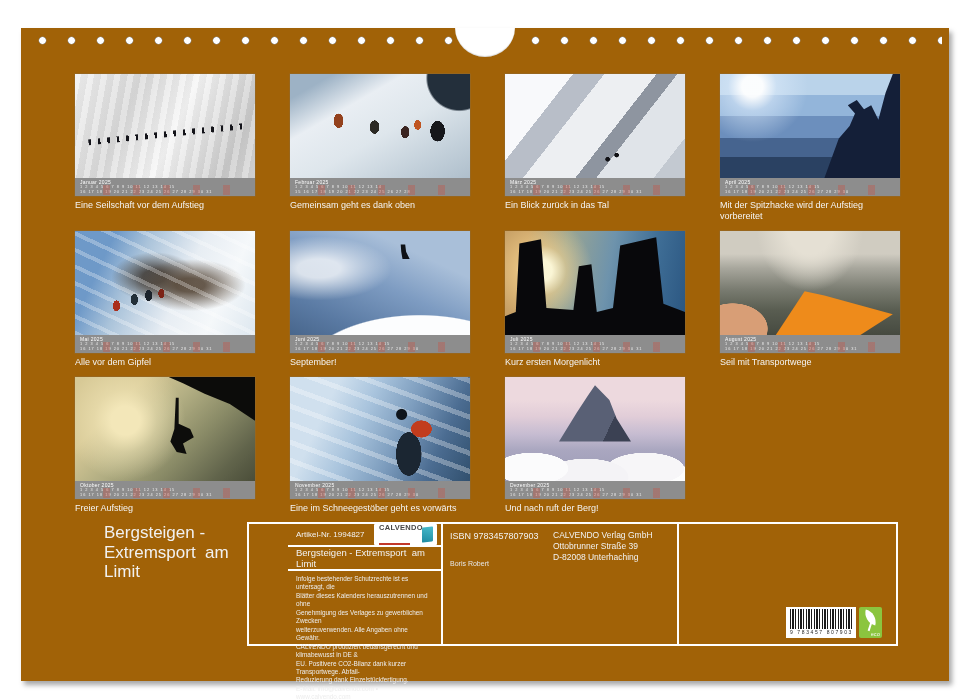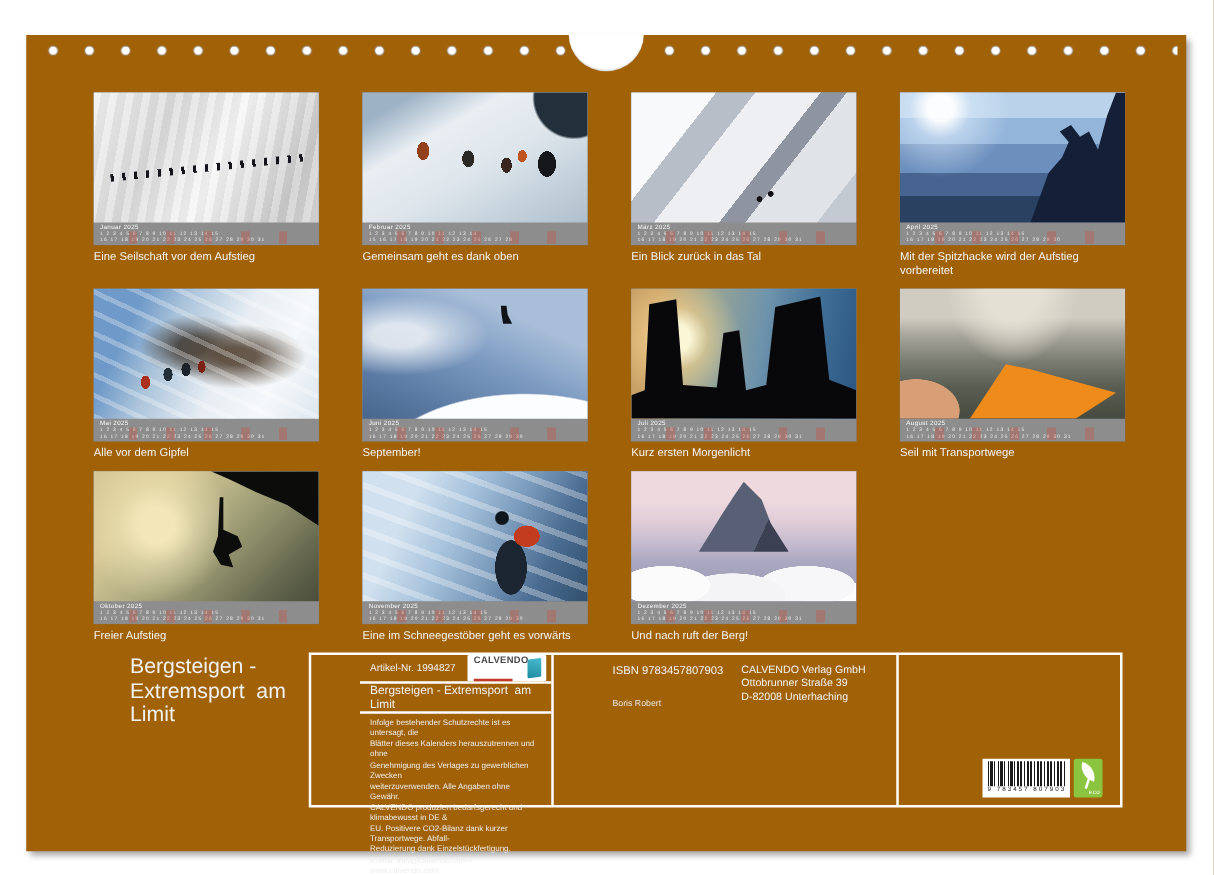--- a/index.html
+++ b/index.html
@@ -124,21 +124,21 @@
   .info-box{position:absolute;left:226px;top:494px;width:651px;height:124px;border:2px solid #ffffff;box-sizing:border-box;display:flex;}
   .col1{width:194px;border-right:2px solid #ffffff;box-sizing:border-box;display:flex;flex-direction:column;padding-left:39px;}
   .row-artikel{height:29px;border-bottom:2px solid #ffffff;display:flex;align-items:center;padding:0 4px 0 8px;box-sizing:border-box;}
   .artikel{font-size:8px;color:#f2f2f2;}
   .logo{margin-left:auto;width:63px;height:21px;background:#ffffff;position:relative;display:flex;flex-direction:column;justify-content:space-between;padding-left:5px;box-sizing:border-box;border-radius:1px;}
   .logo-word{font-size:7.5px;font-weight:bold;color:#474747;letter-spacing:.3px;line-height:1;}
   .logo-tag{width:31px;height:2px;background:#c2392a;margin-top:1.5px;}
   .logo-flag{position:absolute;right:4px;top:3px;width:11px;height:15px;background:linear-gradient(200deg,#49bccd,#1e8aa1);transform:skewY(-7deg);border-radius:1px;}
   .row-title{height:33px;border-bottom:2px solid #ffffff;display:flex;align-items:center;padding:0 8px;font-size:9.5px;color:#f2f2f2;white-space:pre-wrap;box-sizing:border-box;}
   .row-legal{flex:1;padding:4px 8px;font-size:6.4px;line-height:1.32;color:#ededed;white-space:pre-wrap;box-sizing:border-box;}
-  .col2{width:236px;border-right:2px solid #ffffff;box-sizing:border-box;position:relative;margin-left:40px;}
+  .col2{width:236px;border-right:2px solid #ffffff;box-sizing:border-box;position:relative;}
   .isbn{position:absolute;left:7px;top:7px;font-size:9px;color:#f2f2f2;}
   .publisher{position:absolute;left:110px;top:6px;font-size:8.5px;line-height:1.32;color:#f2f2f2;white-space:pre-wrap;}
   .author{position:absolute;left:7px;top:36px;font-size:7px;color:#e6e6e6;}
   .col3{flex:1;position:relative;}
   .barcode{position:absolute;right:40px;bottom:6px;width:70px;height:31px;background:#ffffff;padding:2px 4px 1px;box-sizing:border-box;}
   .bars{height:20px;background:repeating-linear-gradient(90deg,#1a1a1a 0 1px,#fff 1px 2px,#1a1a1a 2px 4px,#fff 4px 5px,#1a1a1a 5px 5.7px,#fff 5.7px 8px);}
   .bc-num{font-size:5px;color:#1d1d1d;letter-spacing:1.6px;text-align:center;line-height:1.5;white-space:pre;}
   .eco{position:absolute;right:14px;bottom:6px;width:23px;height:31px;background:#8bc53f;border-radius:2px;overflow:hidden;}
   .leaf{position:absolute;left:4.5px;top:4px;width:13px;height:13px;background:#ffffff;border-radius:0 100% 0 100%;transform:rotate(14deg);}
   .stem{position:absolute;left:10px;top:15px;width:1.6px;height:9px;background:#ffffff;transform:rotate(18deg);}

